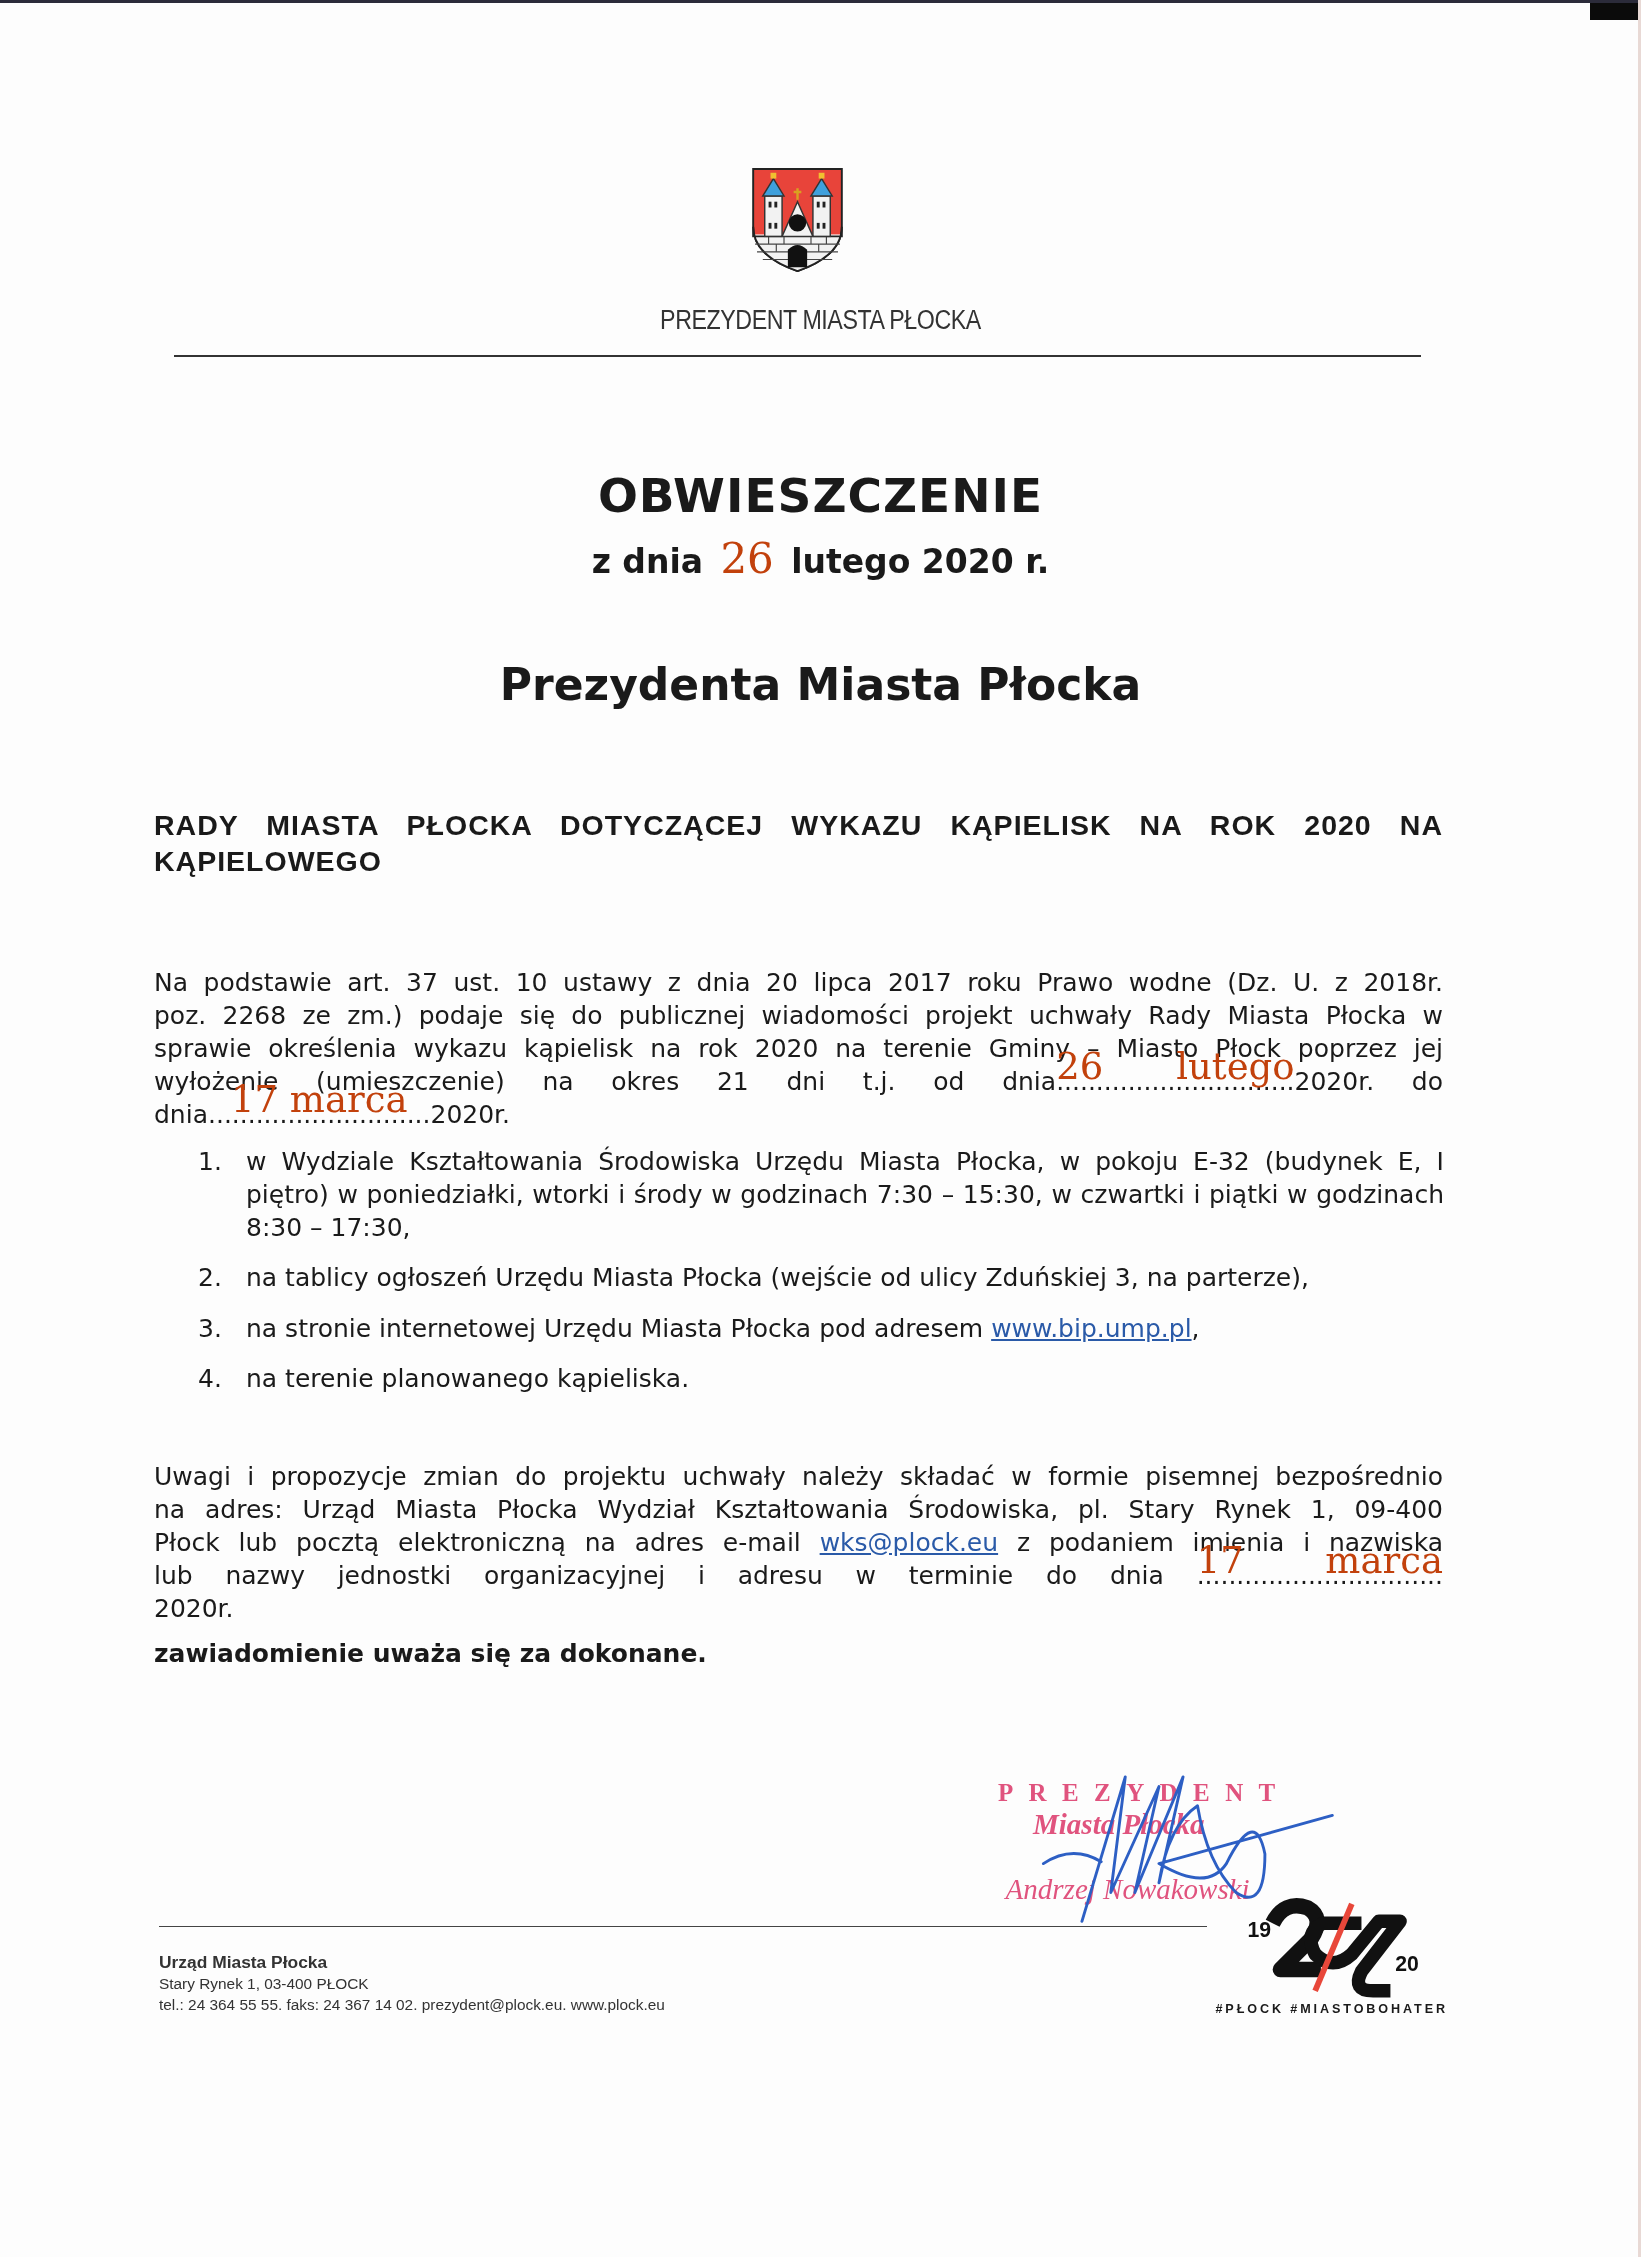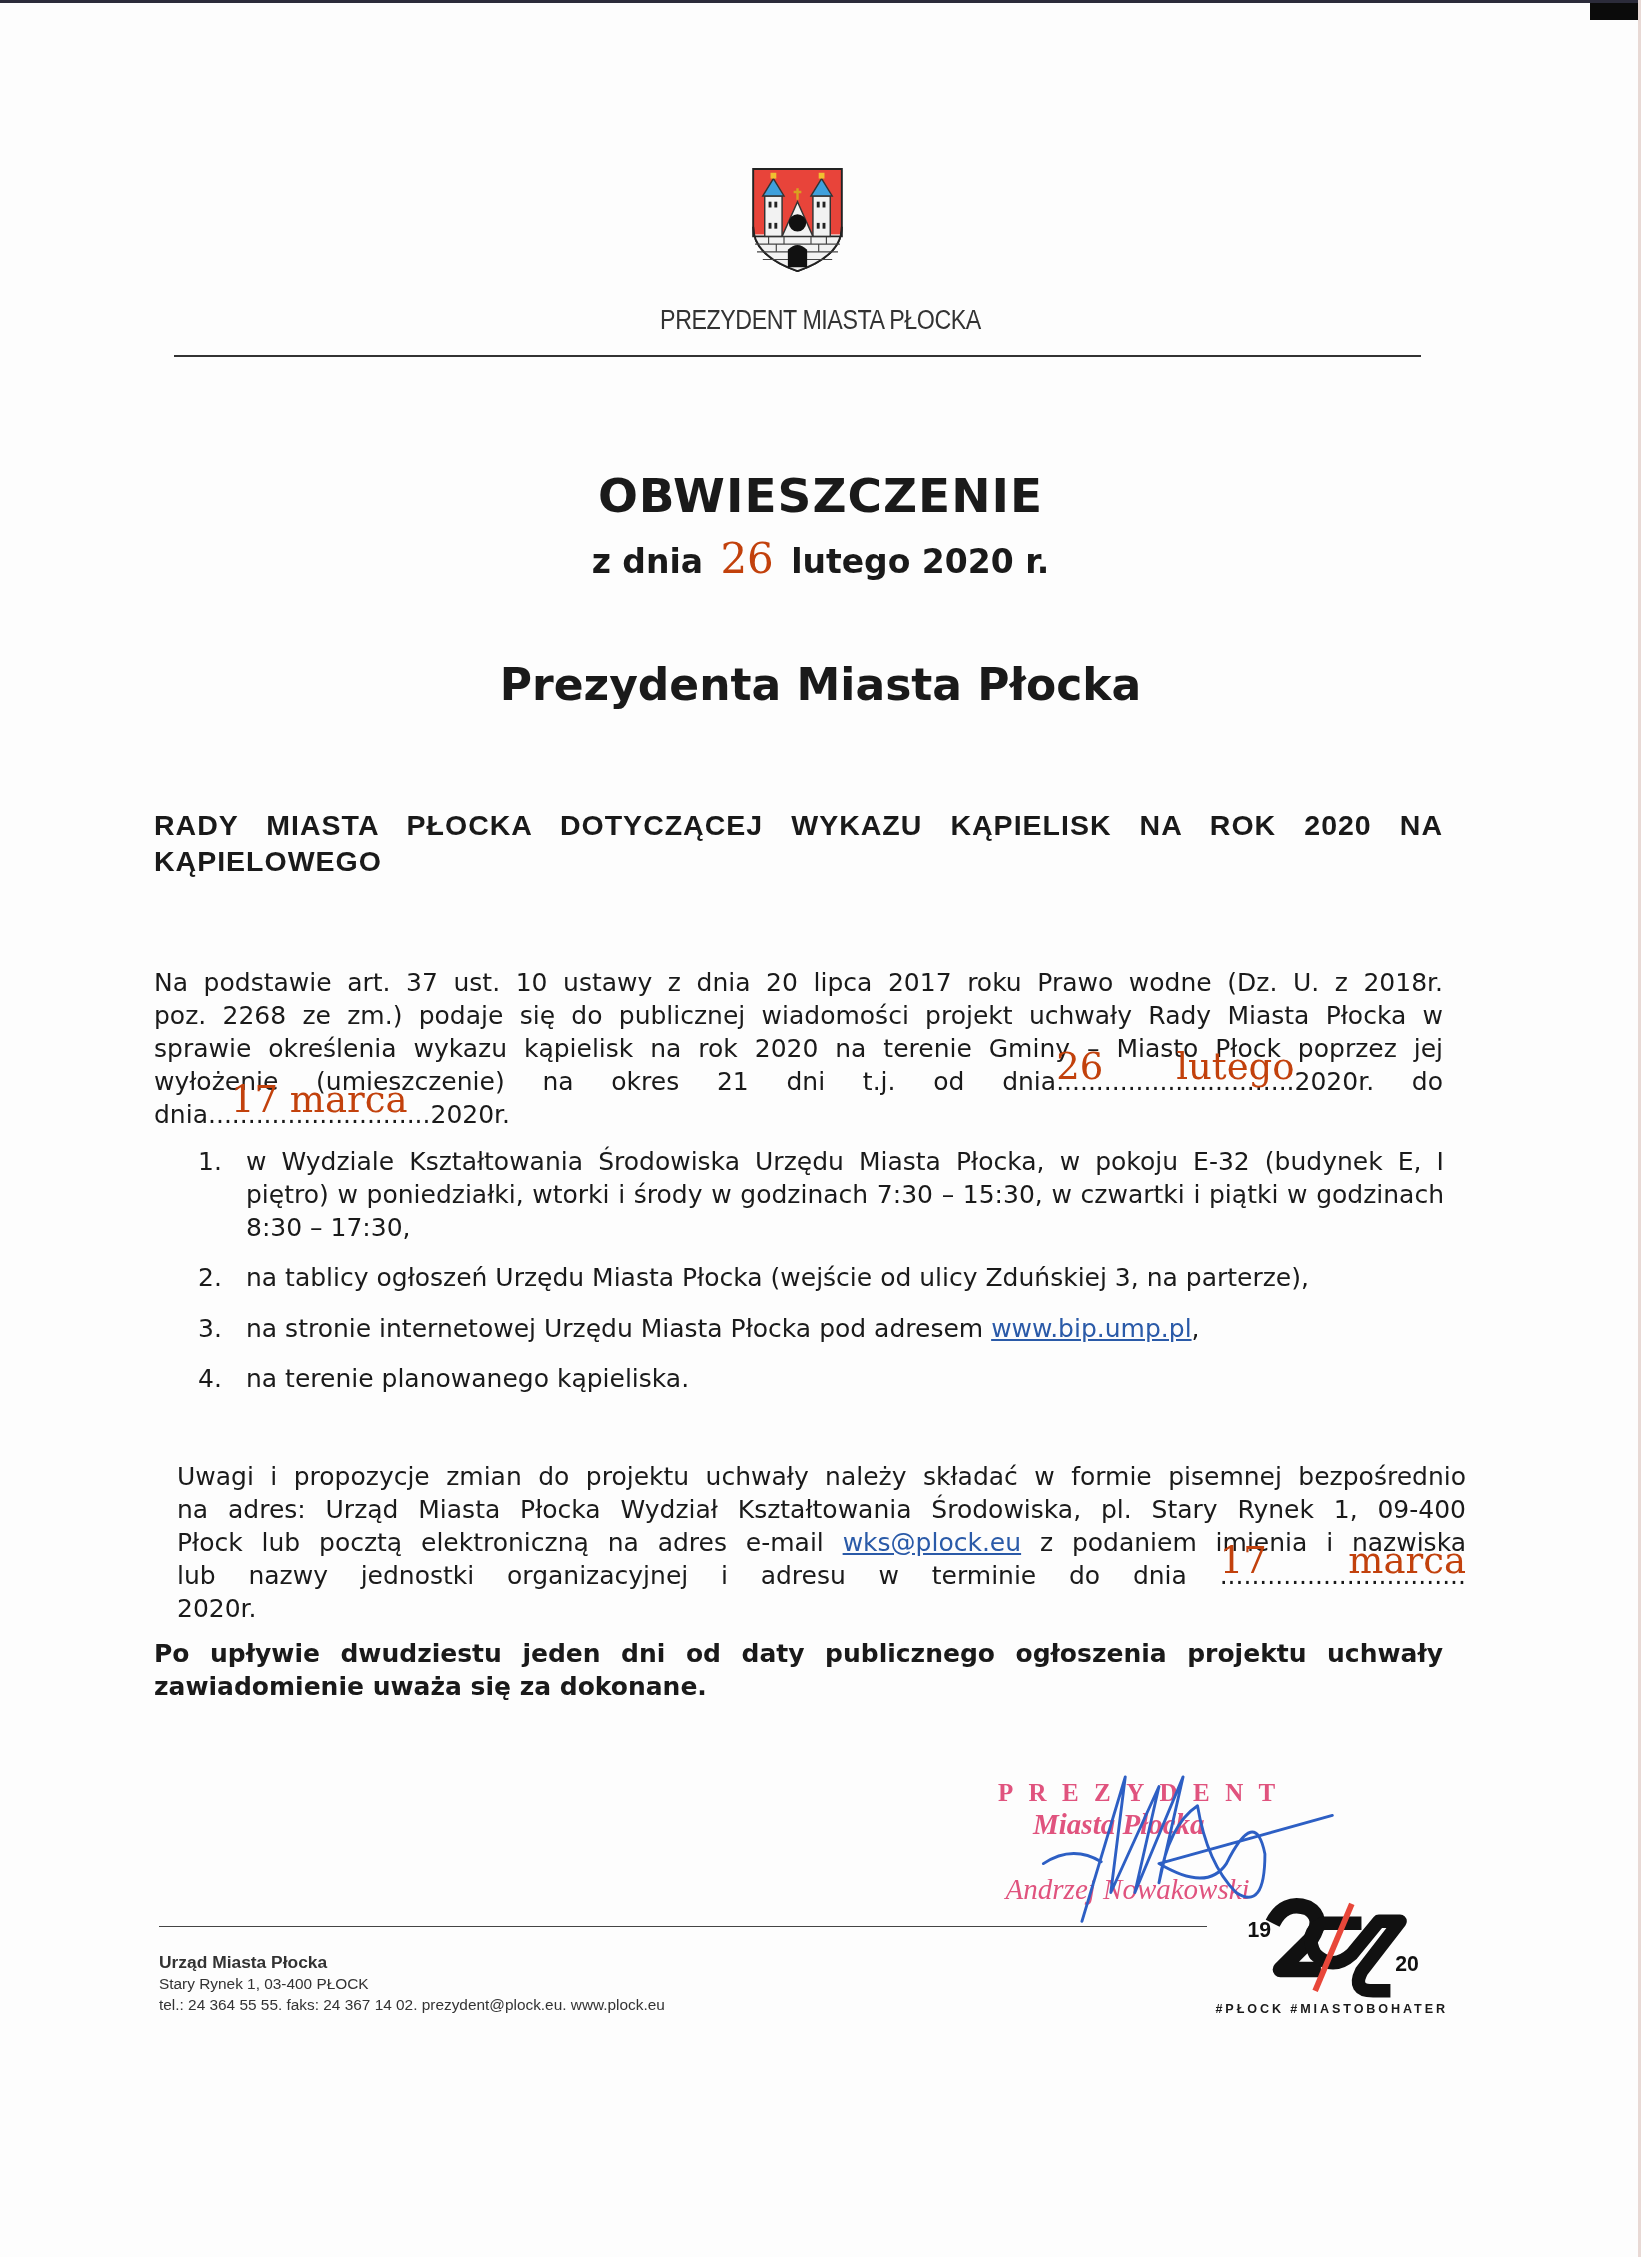--- a/index.html
+++ b/index.html
@@ -55,21 +55,21 @@
   .line-j { display: block; text-align: justify; text-align-last: justify; }
   .filled { position: relative; display: inline-block; }
   .filled .hand { position: absolute; left: 0; right: 0; top: -15.4px; text-align: center; font-size: 37px; white-space: nowrap; }
 
   .list { position: absolute; left: 198px; width: 1246px; top: 1145px; font-size: 25px; line-height: 33px; }
   .list-item { display: flex; margin-bottom: 17.4px; }
   .list-num { width: 48px; flex: none; }
   .list-text { flex: 1; }
   .link { color: #2a5aa8; text-decoration: underline; }
 
-  .p2 { top: 1460px; margin-left: 23px; }
+  .p2 { top: 1460px; }
   .p3 { top: 1637px; font-weight: bold; font-size: 25px; }
 
   .stamp {
     position: absolute; left: 994px; top: 1767px; width: 319px; height: 164px;
     font-family: "Liberation Serif", serif; color: #e0537e;
   }
   .stamp-l1 { position: absolute; left: 3.9px; top: 11.6px; font-size: 25px; font-weight: bold; letter-spacing: 15.4px; }
   .stamp-l2 { position: absolute; left: 39px; top: 41px; font-size: 29px; font-style: italic; font-weight: bold; }
   .stamp-l3 { position: absolute; left: 11.6px; top: 106px; font-size: 29px; font-style: italic; }
   .signature { position: absolute; left: 1014px; top: 1748px; width: 367px; height: 183px; }
@@ -175,21 +175,20 @@
 
 <div class="body-text p2">
   <span class="line-j">Uwagi i propozycje zmian do projektu uchwały należy składać w formie pisemnej bezpośrednio</span>
   <span class="line-j">na adres: Urząd Miasta Płocka Wydział Kształtowania Środowiska, pl. Stary Rynek 1, 09-400</span>
   <span class="line-j"><span>Płock lub pocztą elektroniczną na adres e-mail </span><span class="link">wks@plock.eu</span><span> z podaniem imienia i nazwiska</span></span>
   <span class="line-j"><span>lub nazwy jednostki organizacyjnej i adresu w terminie do dnia</span> <span class="filled"><span>...............................</span><span class="hand">17 marca</span></span></span>
   <span>2020r.</span>
 </div>
 
 <div class="body-text p3">
-  <span class="line-j">Po upływie dwudziestu jeden dni od daty publicznego ogłoszenia projektu uchwały</span>
   <span>zawiadomienie uważa się za dokonane.</span>
 </div>
 
 <div class="stamp">
   <div class="stamp-l1">PREZYDENT</div>
   <div class="stamp-l2">Miasta Płocka</div>
   <div class="stamp-l3">Andrzej Nowakowski</div>
 </div>
 <svg class="signature" viewBox="0 0 380 190">
   <path d="M30 120 Q60 100 90 118 M70 180 L115 30 L100 150 L150 40 L125 150 L175 30 L150 140 Q160 80 190 60 Q200 120 230 150 Q260 170 260 110 Q250 60 220 120 Q200 150 150 120 L330 70" fill="none" stroke="#2d5fc4" stroke-width="3" stroke-linecap="round" stroke-linejoin="round"></path>

